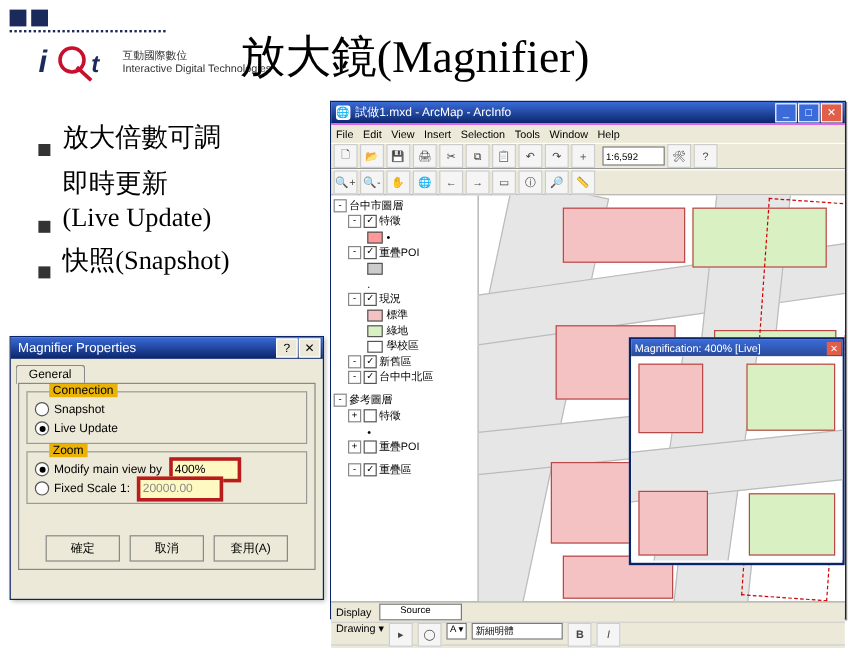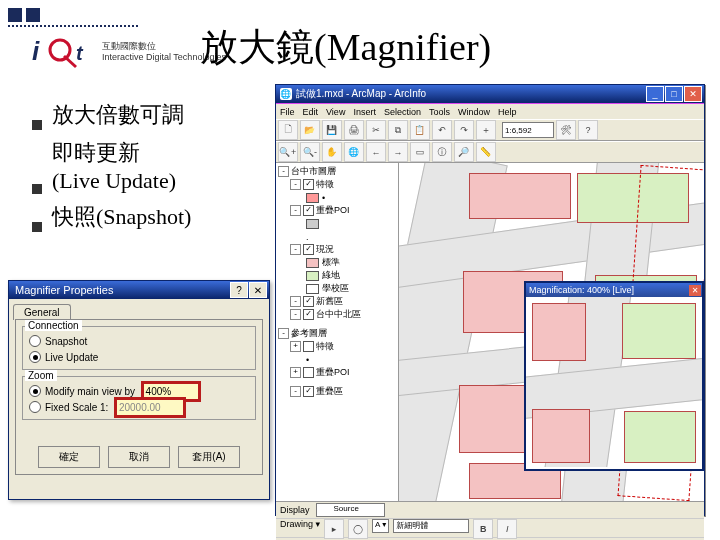--- a/index.html
+++ b/index.html
@@ -54,21 +54,21 @@
 .coordbar{height:14px;background:#ece9d8;border-top:1px solid #ccc;font-size:8px;color:#333;display:flex;align-items:center;justify-content:flex-end;padding-right:6px}
 
 .dlg{position:absolute;top:280px;left:8px;width:260px;height:218px;border:1px solid #0a246a;background:#ece9d8;font-size:11px;box-shadow:2px 2px 4px rgba(0,0,0,.3)}
 .dlg .dtitle{height:18px;background:linear-gradient(#3a6bd8,#0a246a);color:#fff;display:flex;align-items:center;padding-left:6px;font-size:11px}
 .dlg .dtitle .hq{margin-left:auto;display:flex;margin-right:2px}
 .dlg .dtitle .hbtn{width:16px;height:14px;background:#ece9d8;border:1px solid #fff;color:#000;font-size:10px;display:flex;align-items:center;justify-content:center;margin-left:1px}
 .dlg .tabs{height:20px;display:flex;align-items:flex-end;padding-left:4px}
 .dlg .tab{padding:2px 10px;border:1px solid #888;border-bottom:none;background:#ece9d8;font-size:10px;border-radius:3px 3px 0 0;position:relative;top:1px}
 .dlg .panel{margin:0 6px 6px 6px;border:1px solid #888;background:#ece9d8;padding:6px;height:142px;position:relative}
 .grp{border:1px solid #999;padding:6px 6px 4px 6px;margin-bottom:6px;position:relative}
-.grp .glabel{position:absolute;top:-7px;left:2px;background:#ffffff;padding:0 3px;font-size:10px}
+.grp .glabel{position:absolute;top:-7px;left:18px;background:#eab308;padding:0 3px;font-size:10px}
 .radio-row{display:flex;align-items:center;font-size:10px;height:16px}
 .radio-row .rdot{width:10px;height:10px;border:1px solid #555;border-radius:50%;margin-right:4px;background:#fff;display:flex;align-items:center;justify-content:center}
 .radio-row .rdot.on::after{content:"";width:5px;height:5px;background:#000;border-radius:50%}
 .spin{width:52px;height:15px;border:3px solid #b91c1c;background:#fef9c3;font-size:10px;padding-left:2px;display:inline-flex;align-items:center}
 .dlgbtns{position:absolute;bottom:6px;left:0;right:0;display:flex;justify-content:center;gap:8px}
 .dlgbtn{width:60px;height:20px;border:1px solid #888;background:#ece9d8;font-size:10px;display:flex;align-items:center;justify-content:center}
 </style>
 </head>
 <body>
 <div class="slide">

